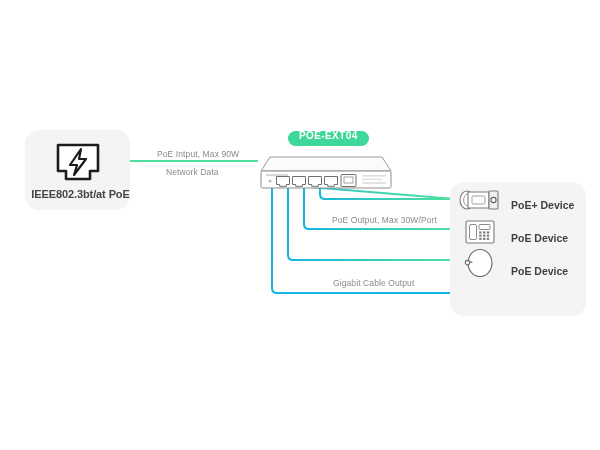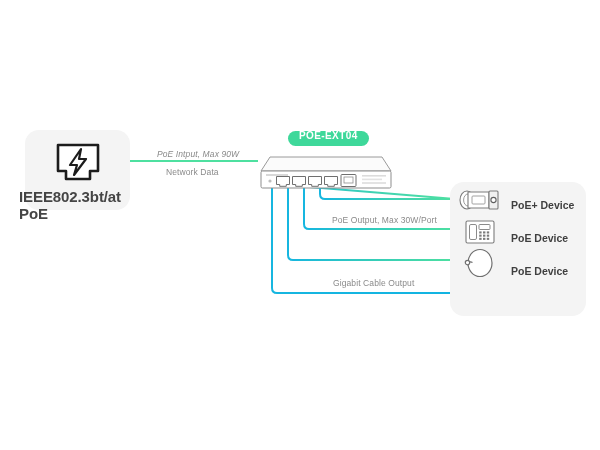--- a/index.html
+++ b/index.html
@@ -48,24 +48,25 @@
   
   #source-icon {
     position: absolute;
     left: 25px;
     top: 141px;
     width: 105px;
     text-align: center;
   }
   #source-label {
     position: absolute;
-    left: 19px;
+    left: 28px;
     top: 188px;
     width: 105px;
-    font-size: 15px;
+    text-align: center;
+    font-size: 11px;
     font-weight: bold;
     color: #454545;
     letter-spacing: -0.1px;
   }
 
   
   #switch-badge {
     position: absolute;
     left: 288px;
     top: 131px;
@@ -85,21 +86,21 @@
   }
 
   
   .caption {
     position: absolute;
     font-size: 8.5px;
     color: #8a8a8a;
     white-space: nowrap;
     letter-spacing: 0.1px;
   }
-  #cap-input  { left: 157px; top: 149px; font-style: italic; }
+  #cap-input  { left: 157px; top: 149px; }
   #cap-netcab { left: 166px; top: 167px; }
   #cap-output { left: 332px; top: 215px; }
   #cap-gigabit{ left: 333px; top: 278px; }
 
   #budget-pill {
     position: absolute;
     left: 325px;
     top: 233px;
     border: 1px solid #4ad8a6;
     border-radius: 9px;

